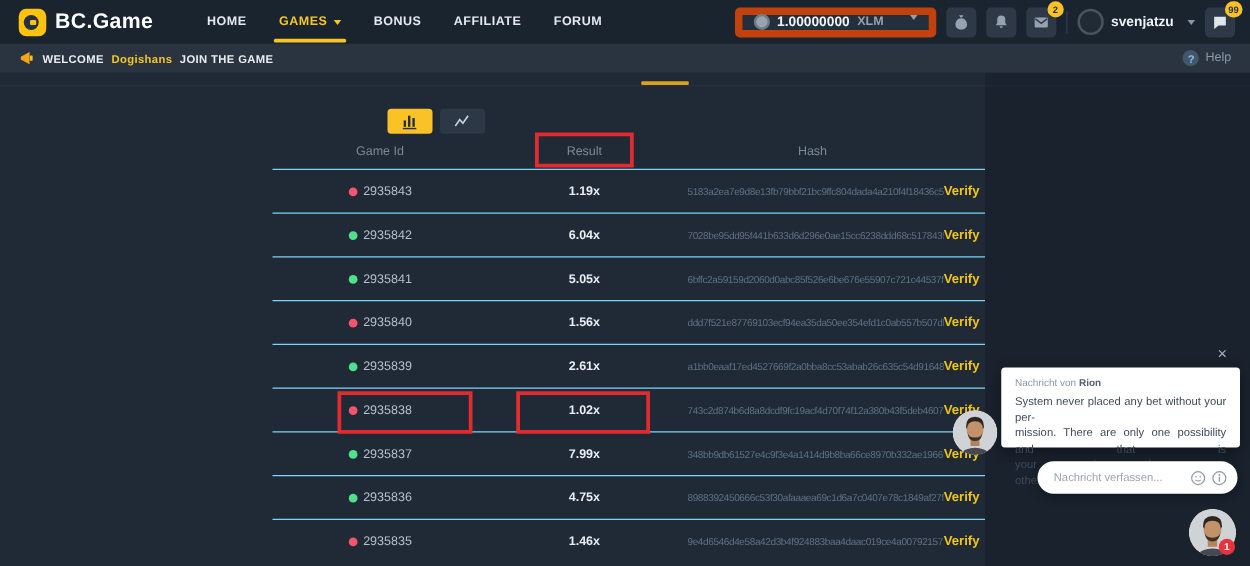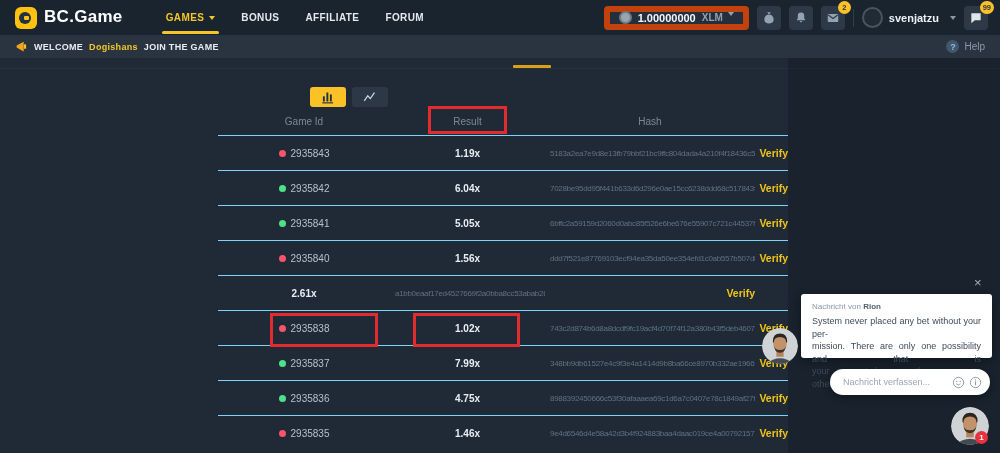--- a/index.html
+++ b/index.html
@@ -24,21 +24,21 @@
   .nav-item { display:flex; align-items:center; padding:0 13px; color:#e3e9ee;
     font-size:10px; font-weight:bold; letter-spacing:.4px; position:relative; cursor:pointer; }
   .nav-item.active { color:#f5c625; }
   .nav-item.active::after { content:""; position:absolute; left:9px; right:9px; bottom:1px; height:3px; background:#f5c625; border-radius:2px; }
   .caret { width:0; height:0; border-left:3.5px solid transparent; border-right:3.5px solid transparent; border-top:4px solid currentColor; margin-left:5px; }
   .header-right { margin-left:auto; display:flex; align-items:center; gap:8px; }
   .balance-pill { display:flex; align-items:center; gap:6px; border:6px solid #c2410c; background:#232f3c;
     border-radius:4px; height:24px; padding:0 9px; cursor:pointer; }
   .coin { width:13px; height:13px; border-radius:50%; background:#98a4ae; border:2px solid #6e7a85; }
   .balance-amount { color:#f2f6f9; font-size:11px; font-weight:bold; }
-  .balance-currency { color:#93a1ae; font-size:10px; font-weight:bold; display:flex; align-items:flex-start; }
+  .balance-currency { color:#93a1ae; font-size:10px; font-weight:bold; display:flex; align-items:flex-start;gap:16px; }
   .icon-btn { width:24px; height:24px; background:#2d3947; border-radius:4px; display:flex;
     align-items:center; justify-content:center; color:#95a3b1; position:relative; cursor:pointer; }
   .badge { position:absolute; top:-5px; right:-6px; min-width:13px; height:13px; border-radius:7px;
     background:#fbc227; color:#2a3341; font-size:7.5px; font-weight:bold;
     display:flex; align-items:center; justify-content:center; padding:0 3px; }
   .v-divider { width:1px; height:18px; background:#303d4b; }
   .user { display:flex; align-items:center; gap:6px; color:#eef2f6; font-size:11px; font-weight:bold; cursor:pointer; }
   .avatar-sm { width:21px; height:21px; border-radius:50%; background:#202b36; border:2px solid #47555f; }
   
   .welcome-bar { position:absolute; top:35px; left:0; right:0; height:23px; background:#2a3441;
@@ -61,21 +61,21 @@
   .thead, .trow { display:grid; grid-template-columns:172px 155px 210px 33px; align-items:center; }
   .thead { height:28px; color:#7b8896; font-size:10px; }
   .th { text-align:center; }
   .trow { height:35px; border-top:1px solid #7dd3fc; }
   .cell-id { display:flex; align-items:center; justify-content:center; gap:5px; color:#b6c0ca; font-size:10px; }
   .dot { width:7px; height:7px; border-radius:50%; flex:0 0 auto; }
   .dot.red { background:#f9546b; }
   .dot.green { background:#4ee08a; }
   .cell-result { text-align:center; color:#e9eef3; font-size:10px; font-weight:bold; }
   .cell-hash { color:#5f7183; font-size:8px; letter-spacing:-0.3px; white-space:nowrap; overflow:hidden; padding-left:5px; }
-  .cell-verify { color:#f0c419; font-size:10.5px; font-weight:bold; text-align:right; cursor:pointer; }
+  .cell-verify { color:#f0c419; font-size:10.5px; font-weight:bold; cursor:pointer; }
   
   .anno { position:absolute; border:3px solid #e12b2e; z-index:15; pointer-events:none; }
   .anno-header { left:428px; top:106px; width:79px; height:28px; }
   .anno-id     { left:270px; top:313px; width:108px; height:34px; }
   .anno-result { left:413px; top:313px; width:107px; height:34px; }
   
   .chat-close { position:absolute; left:974px; top:276px; color:#a6b2bd; font-size:13px; line-height:13px; z-index:21; cursor:pointer; }
   .chat-card { position:absolute; left:801px; top:294px; width:191px; height:64px; background:#ffffff;
     border-radius:3px; box-shadow:0 3px 10px rgba(0,0,0,.4); padding:8px 11px; z-index:20; }
   .chat-card-title { font-size:8px; color:#8897a7; margin-bottom:4px; }
@@ -117,20 +117,23 @@
     </g>
   </defs>
 </svg>
 
 <div class="header">
   <div class="logo">
     <span class="logo-badge"></span>
     <span class="logo-text">BC.Game</span>
   </div>
   <div class="nav">
+    <div class="nav-item">
+        <span>HOME</span>
+      </div>
     <div class="nav-item active">
         <span>GAMES</span>
         <span class="caret"></span>
       </div>
     <div class="nav-item">
         <span>BONUS</span>
       </div>
     <div class="nav-item">
         <span>AFFILIATE</span>
       </div>
@@ -255,20 +258,24 @@
     <div class="cell-id">
       <span class="dot red"></span>
       <span>2935840</span>
     </div>
     <div class="cell-result">1.56x</div>
     <div class="cell-hash">ddd7f521e87769103ecf94ea35da50ee354efd1c0ab557b507db</div>
     <div class="cell-verify">Verify</div>
   </div>
 
   <div class="trow">
+    <div class="cell-id">
+      <span class="dot green"></span>
+      <span>2935839</span>
+    </div>
     <div class="cell-result">2.61x</div>
     <div class="cell-hash">a1bb0eaaf17ed4527669f2a0bba8cc53abab26c635c54d916482</div>
     <div class="cell-verify">Verify</div>
   </div>
 
   <div class="trow">
     <div class="cell-id">
       <span class="dot red"></span>
       <span>2935838</span>
     </div>

